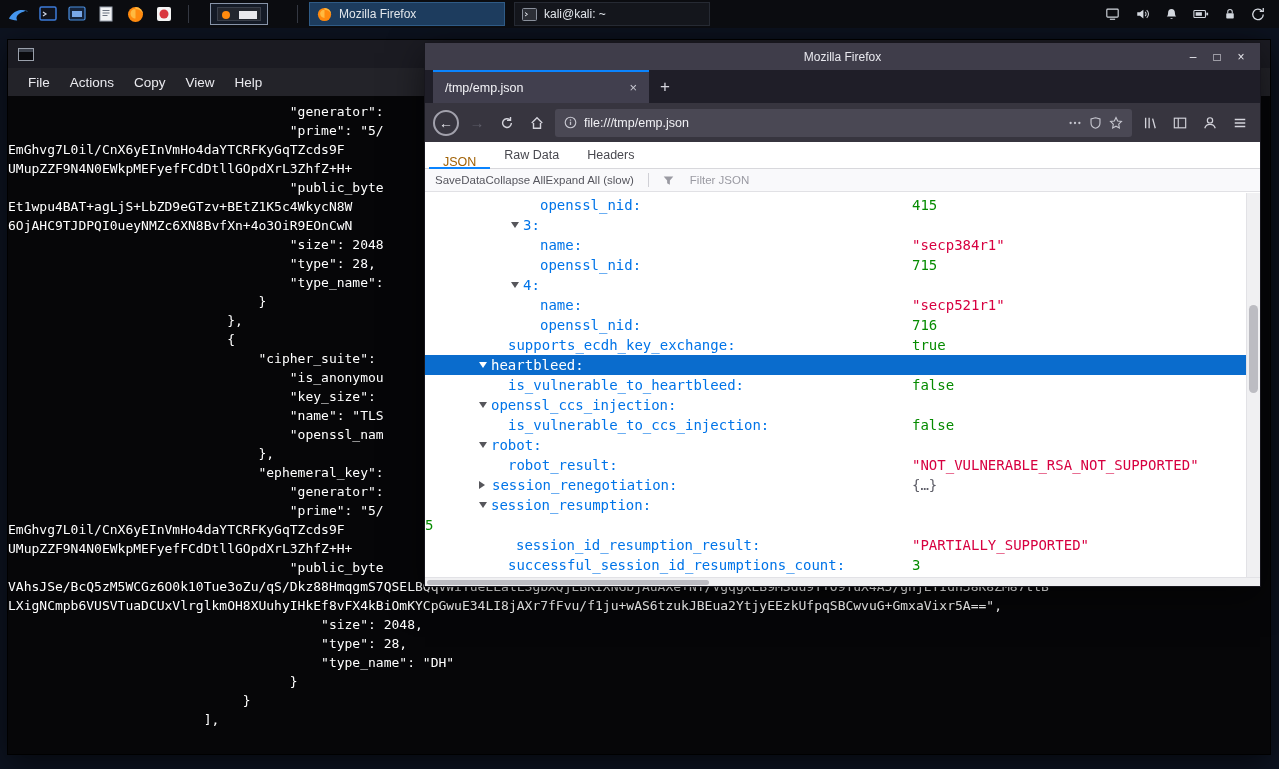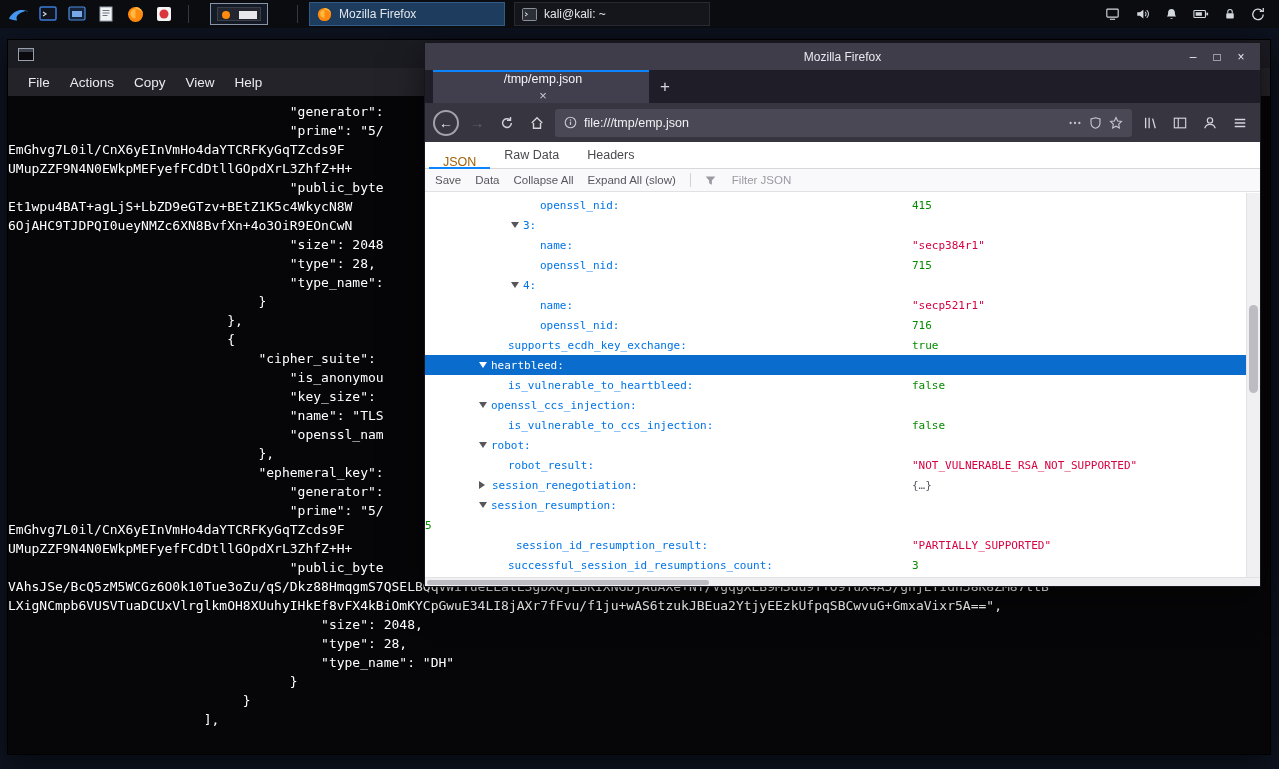--- a/index.html
+++ b/index.html
@@ -58,21 +58,21 @@
   }
   .ff-titlebar { height:27px; background:#3f3d4a; display:flex; align-items:center; position:relative; }
   .ff-title { position:absolute; left:0; right:0; text-align:center; font-size:12px; color:#e9e9ef; }
   .ff-controls { margin-left:auto; display:flex; gap:6px; padding-right:10px; z-index:1; }
   .ff-ctrl { width:18px; text-align:center; color:#e9e9ef; font-size:12px; cursor:default; }
 
   .ff-tabbar { height:33px; background:#1f1e28; display:flex; align-items:stretch; padding-left:8px; }
   .ff-tab {
     width:216px; background:#413f4e; border-top:2px solid #0a84ff;
     display:flex; align-items:center; padding:0 8px 0 12px;
-    color:#f3f3f7; font-size:12.5px;flex-direction:column;
+    color:#f3f3f7; font-size:12.5px;
   }
   .ff-tab-label { flex:1; overflow:hidden; white-space:nowrap; }
   .ff-tab-close { color:#c9c9d2; padding:0 4px; font-size:13px; }
   .ff-newtab { width:32px; display:flex; align-items:center; justify-content:center; color:#d6d6de; font-size:17px; }
 
   .ff-navbar { height:39px; background:#37353f; display:flex; align-items:center; padding:0 8px; gap:6px; }
   .nav-back {
     width:26px; height:26px; border:2px solid #a2a1ac; border-radius:50%; flex:none;
     display:flex; align-items:center; justify-content:center; color:#ececf2; font-size:14px;
   }
@@ -102,21 +102,21 @@
   .vt-sep { width:1px; height:14px; background:#d0d0d6; }
   .filter { display:flex; align-items:center; gap:14px; color:#9a9aa2; }
   .filter input {
     border:none; background:transparent; outline:none; width:150px;
     font-family:"Liberation Sans", sans-serif; font-size:11.5px; color:#333;
   }
   .filter input::placeholder { color:#9a9aa2; }
 
   .json-tree {
     position:absolute; top:150px; bottom:9px; left:0; right:14px; overflow:hidden;
-    font-family:"DejaVu Sans Mono", monospace; font-size:11px;
+    font-family:"DejaVu Sans Mono", monospace; font-size:14px;
     padding-top:2px;
   }
   .row { height:20px; display:flex; align-items:center; }
   .row.selected { background:#0a6ccd; }
   .kcell { width:487px; flex:none; display:flex; align-items:center; }
   .key { color:#0074e8; }
   .row.selected .key { color:#ffffff; }
   .t-open {
     display:inline-block; width:0; height:0;
     border-left:4.5px solid transparent; border-right:4.5px solid transparent;
@@ -423,21 +423,21 @@
     </div>
   </div>
 
   <div class="viewer-tabs">
       <div class="vtab active">JSON</div>
       <div class="vtab">Raw Data</div>
       <div class="vtab">Headers</div>
     </div>
 
   <div class="viewer-toolbar">
-    <span style="display:flex;gap:14px;justify-content:space-between;">
+    <span style="display:flex;justify-content:space-between;">
         <span class="vt-btn">Save</span>
         <span class="vt-btn">Data</span>
         <span class="vt-btn">Collapse All</span>
         <span class="vt-btn">Expand All (slow)</span>
       </span>
     <span class="vt-sep"></span>
     <span class="filter">
       <span>
         <svg width="11" height="11" viewBox="0 0 16 16" fill="currentColor">
             <path d="M1 2h14L10 8v6l-4-2V8Z"></path>

